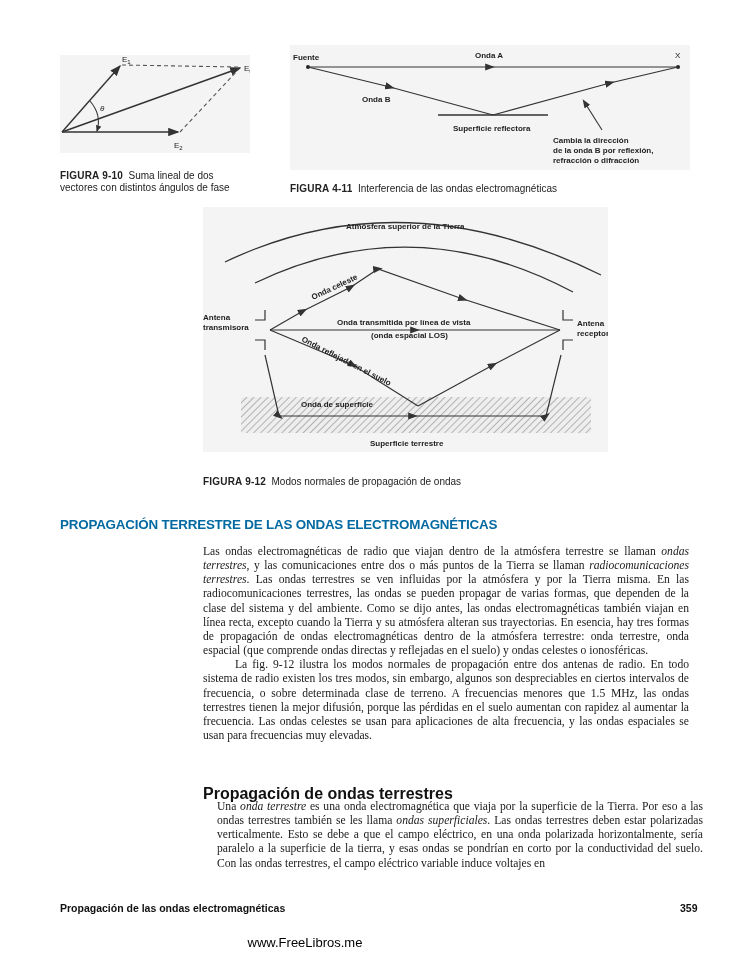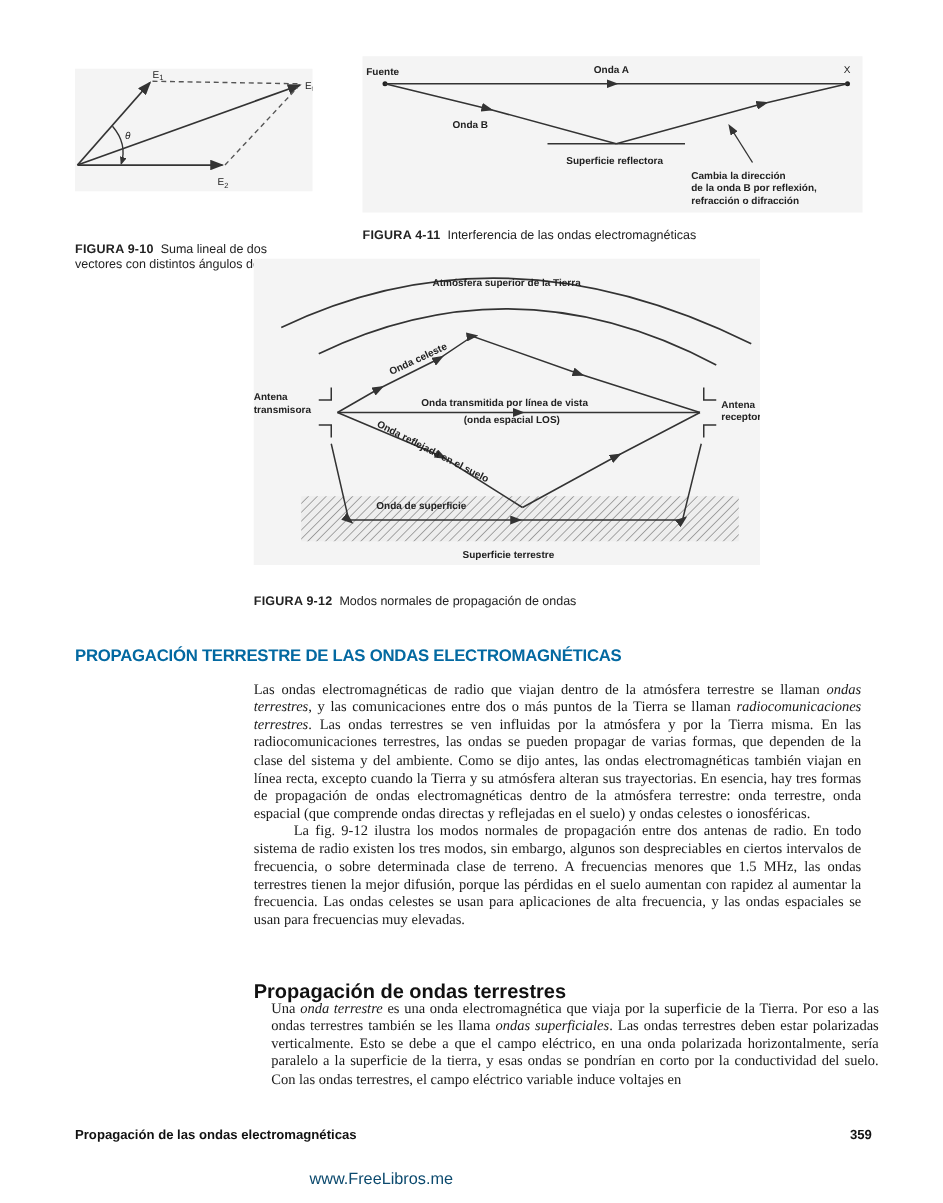--- a/index.html
+++ b/index.html
@@ -10,21 +10,21 @@
   .caption b { font-weight: bold; letter-spacing: 0.2px; }
   .lbl { font-family: "Liberation Sans", sans-serif; font-size: 8px; fill: #222; font-weight: bold; }
   .lbl-n { font-family: "Liberation Sans", sans-serif; font-size: 8px; fill: #222; }
   h1.sec { position: absolute; left: 60px; top: 517px; margin: 0; font-family: "Liberation Sans", sans-serif; font-weight: bold; font-size: 13.4px; letter-spacing: -0.2px; color: #0369a1; }
   .body-text { position: absolute; left: 203px; width: 486px; font-family: "Liberation Serif", serif; font-size: 11.6px; line-height: 14.15px; color: #1a1a1a; text-align: justify; }
   .body-text p { margin: 0; }
   .indent { text-indent: 32px; }
   h2.sub { position: absolute; left: 203px; top: 785px; margin: 0; font-family: "Liberation Sans", sans-serif; font-weight: bold; font-size: 16px; color: #111; }
   .footer-left { position: absolute; left: 60px; top: 902px; font-family: "Liberation Sans", sans-serif; font-weight: bold; font-size: 10.5px; color: #111; }
   .footer-right { position: absolute; left: 654px; top: 902px; font-family: "Liberation Sans", sans-serif; font-weight: bold; font-size: 10.5px; color: #111; margin-left: 26px; }
-  .watermark { position: absolute; left: 0; width: 610px; top: 935px; text-align: center; font-family: "Liberation Sans", sans-serif; font-size: 13px; color: #0c4a6e; }
+  .watermark { position: absolute; left: 0; width: 610px; top: 935px; text-align: center; font-family: "Liberation Sans", sans-serif; font-size: 13px; color: #000000; }
 </style>
 </head>
 <body>
 
 <div class="abs fig-bg" style="left:60px; top:55px; width:190px; height:98px;">
   <svg width="190" height="98" style="position:absolute;left:0;top:0;">
     <defs>
       <marker id="arr" markerWidth="8" markerHeight="6" refX="7" refY="3" orient="auto">
         <path d="M0,0 L8,3 L0,6 Z" fill="#333"></path>
       </marker>
@@ -42,21 +42,21 @@
     <line x1="62" y1="10" x2="178" y2="12" stroke="#555" stroke-width="1.1" stroke-dasharray="4,3"></line>
     <line x1="120" y1="77" x2="178" y2="15" stroke="#555" stroke-width="1.1" stroke-dasharray="4,3"></line>
 
     <path d="M30,46 Q42,60 37,76" fill="none" stroke="#333" stroke-width="1.1" marker-end="url(#arrs)"></path>
     <text class="lbl-n" x="40" y="56" font-style="italic">θ</text>
     <text class="lbl-n" x="62" y="7"><tspan>E</tspan><tspan dy="2" font-size="6">1</tspan></text>
     <text class="lbl-n" x="184" y="16"><tspan>E</tspan><tspan dy="2" font-size="6">t</tspan></text>
     <text class="lbl-n" x="114" y="93"><tspan>E</tspan><tspan dy="2" font-size="6">2</tspan></text>
   </svg>
 </div>
-<div class="abs caption" style="left:60px; top:170px; width:200px;margin-top:24px;">
+<div class="abs caption" style="left:60px; top:170px; width:200px;">
   <b>FIGURA 9-10</b>&nbsp;&nbsp;<span>Suma lineal de dos</span><br>
   <span>vectores con distintos ángulos de fase</span>
 </div>
 
 <div class="abs fig-bg" style="left:290px; top:45px; width:400px; height:125px;">
   <svg width="400" height="125" style="position:absolute;left:0;top:0;">
     <defs>
       <marker id="mid" markerWidth="8" markerHeight="6" refX="4" refY="3" orient="auto">
         <path d="M0,0 L8,3 L0,6 Z" fill="#333"></path>
       </marker>

